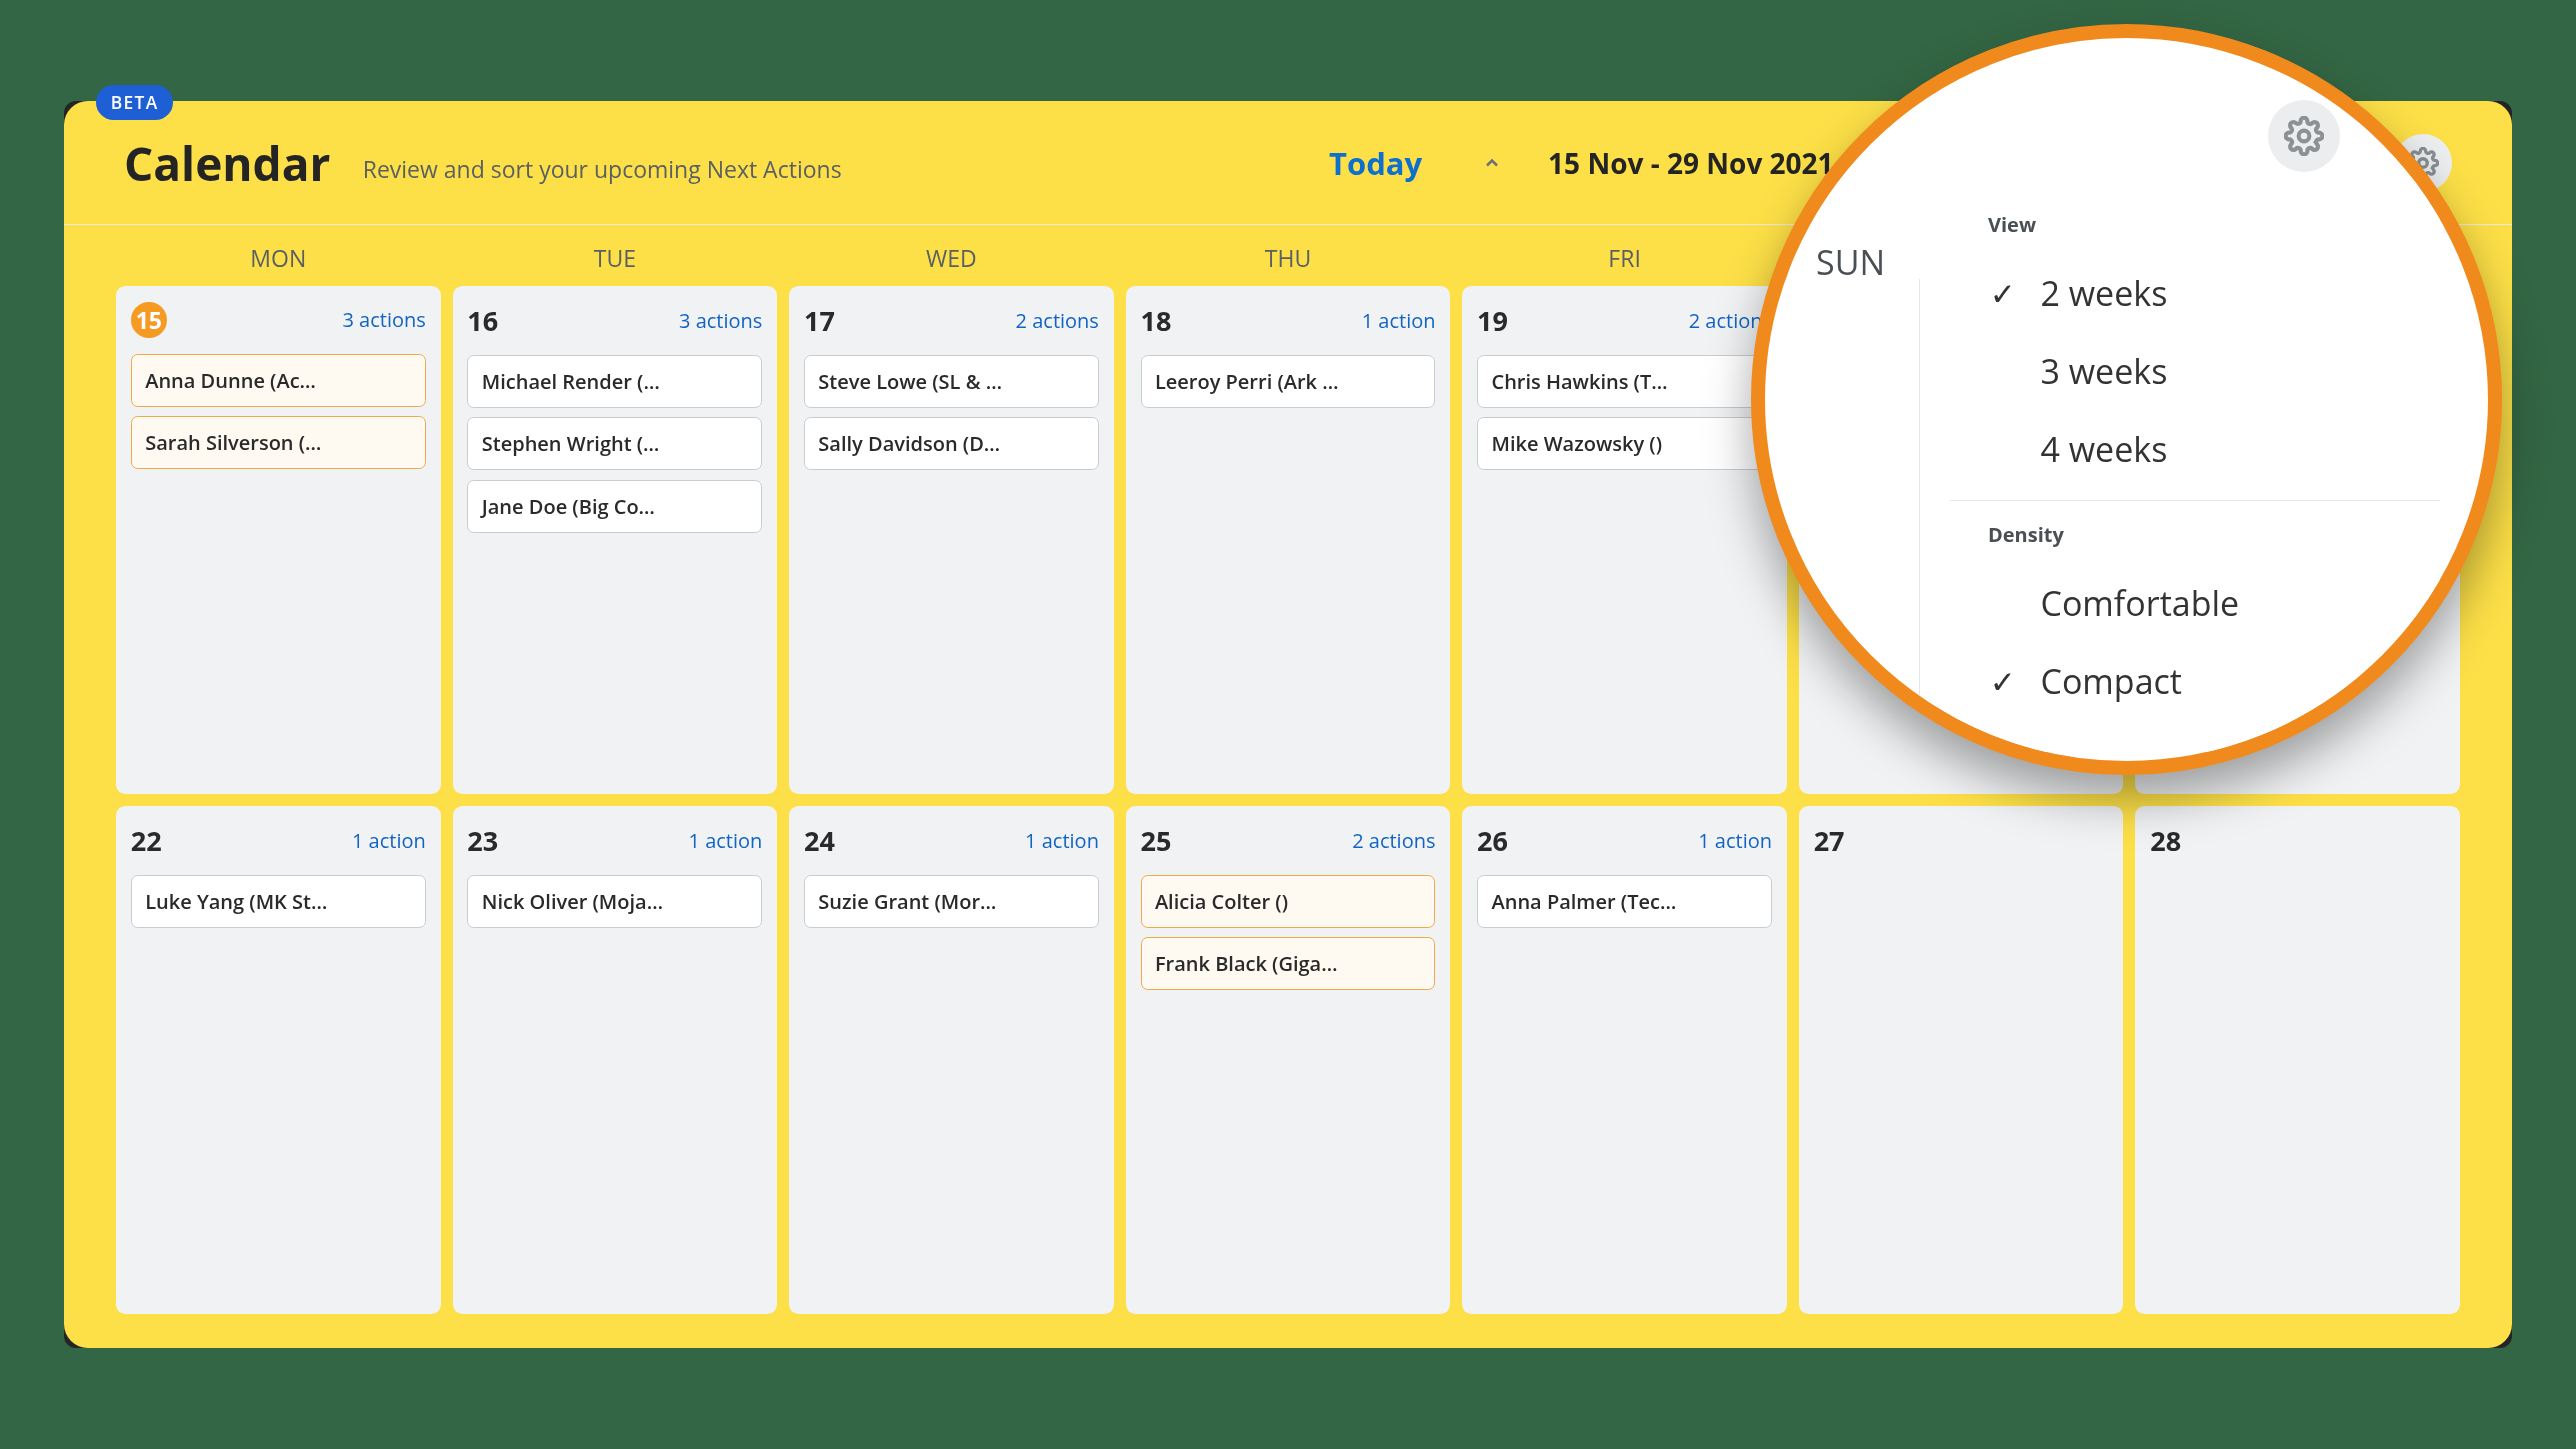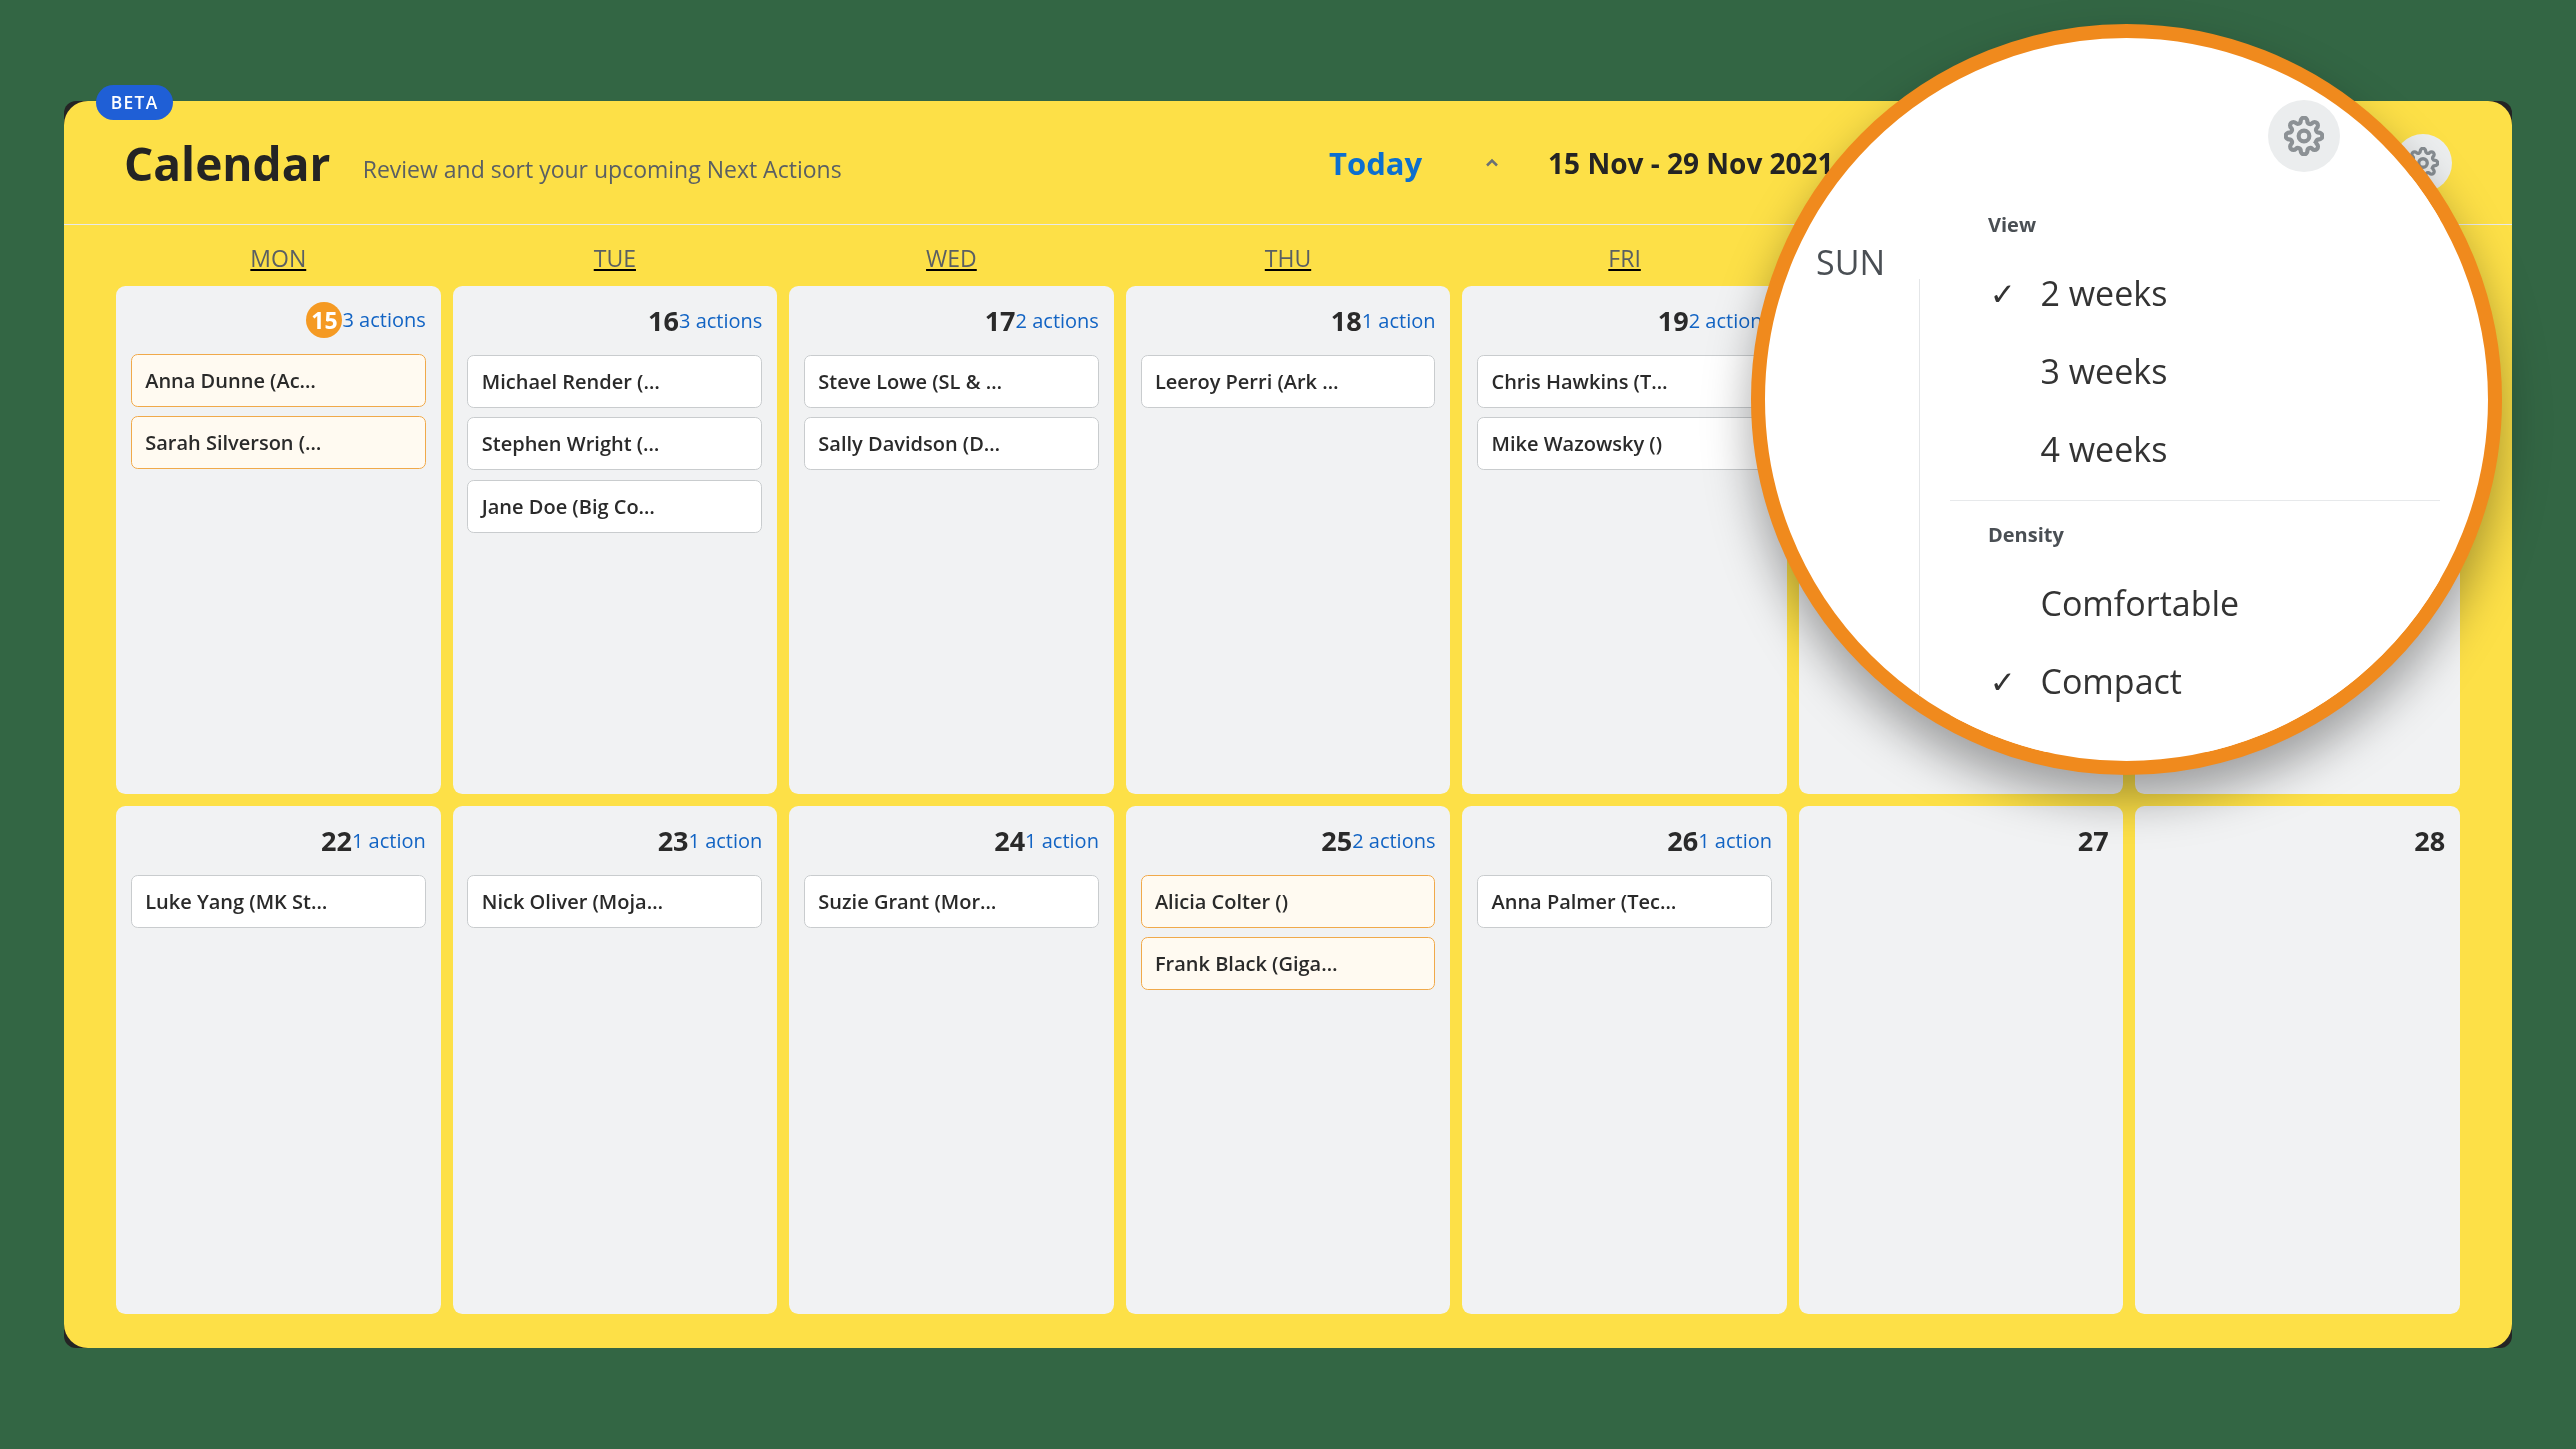--- a/index.html
+++ b/index.html
@@ -88,21 +88,20 @@
     color: #888e93;
   }
   .gear-btn svg { width: 32px; height: 32px; stroke: currentColor; stroke-width: 2.5; fill: none; }
 
   
   .weekdays {
     display: grid;
     grid-template-columns: repeat(7, 1fr);
     padding: 17.4px 52px 12px 52px;
     gap: 12px;
-    text-decoration: underline;
   }
   .weekday {
     text-align: center;
     font-size: 23px;
     color: #5a5f63;
   }
 
   
   .grid {
     flex: 1;
@@ -117,21 +116,21 @@
     border-radius: 9.4px;
     padding: 16px 14.8px 14.8px 14.8px;
     display: flex;
     flex-direction: column;
     gap: 9.4px;
     overflow: hidden;
   }
   .day-head {
     display: flex;
     align-items: center;
-    justify-content: flex-end;
+    justify-content: space-between;
     margin-bottom: 6.7px;
   }
   .day-num {
     font-size: 27px;
     font-weight: 700;
     color: #2a2a2a;
   }
   .day-num.today-dot {
     width: 36px; height: 36px;
     border-radius: 50%;

